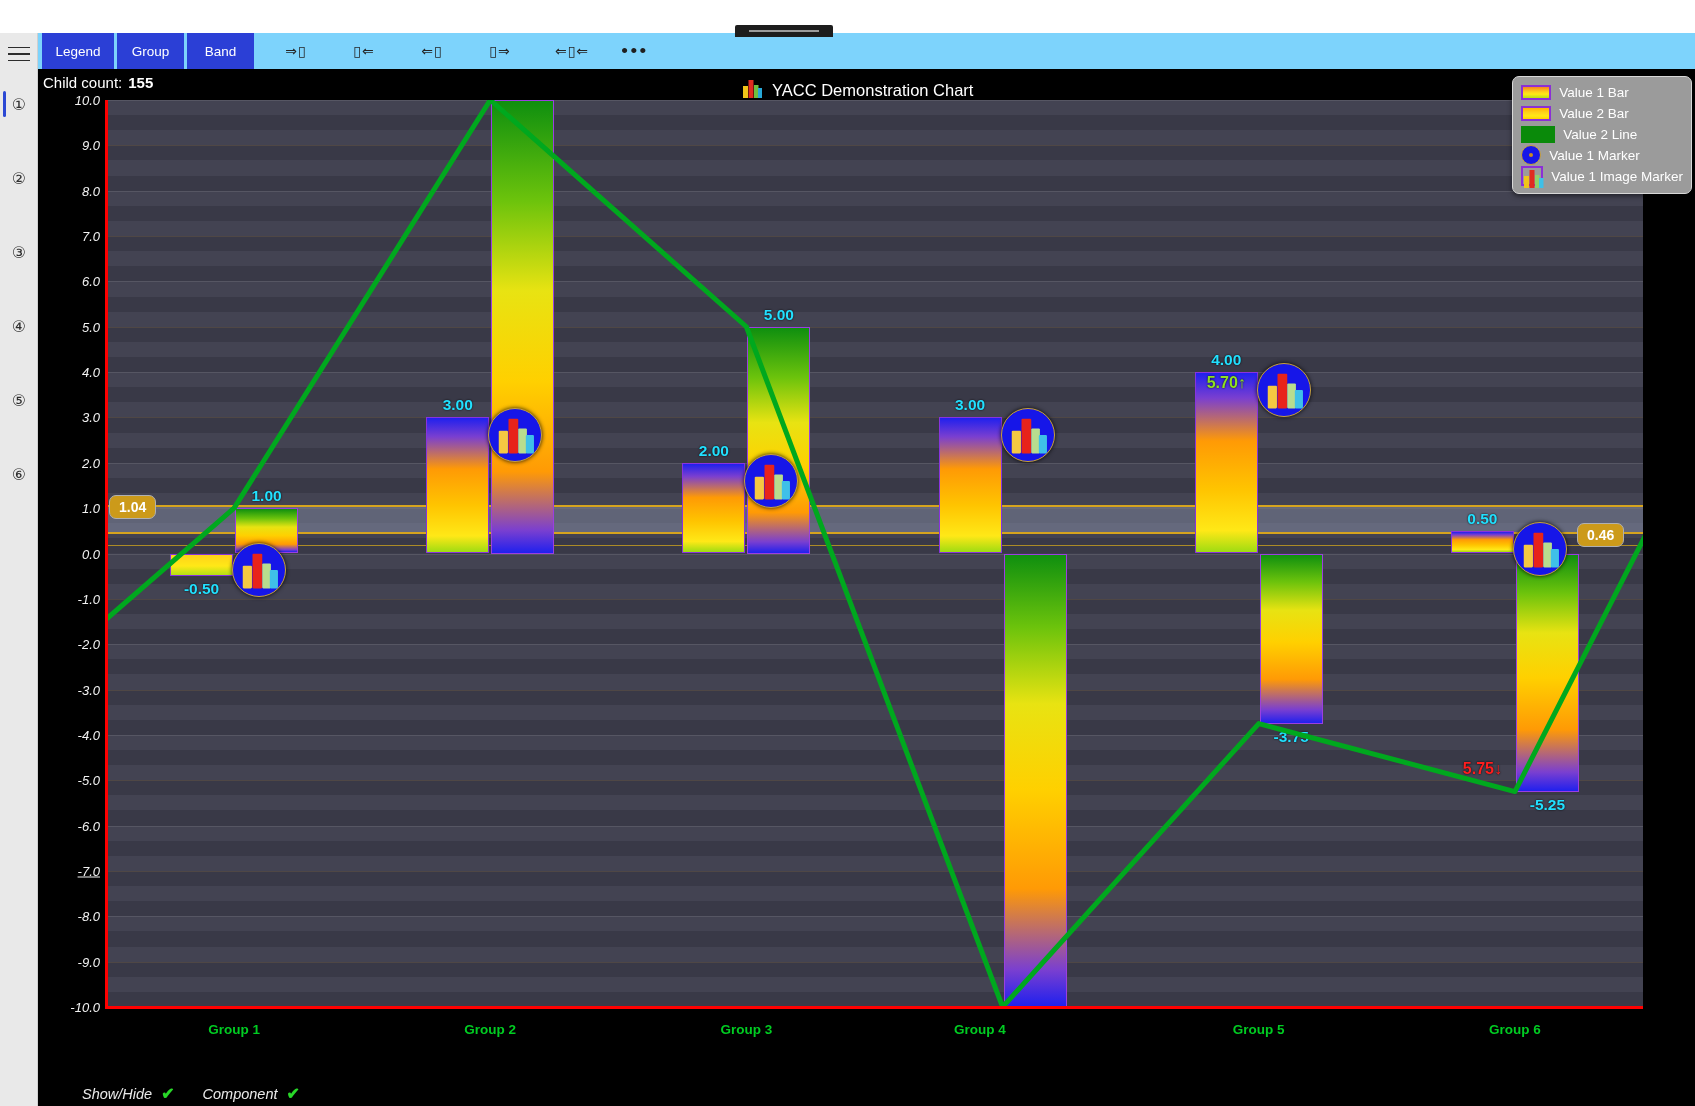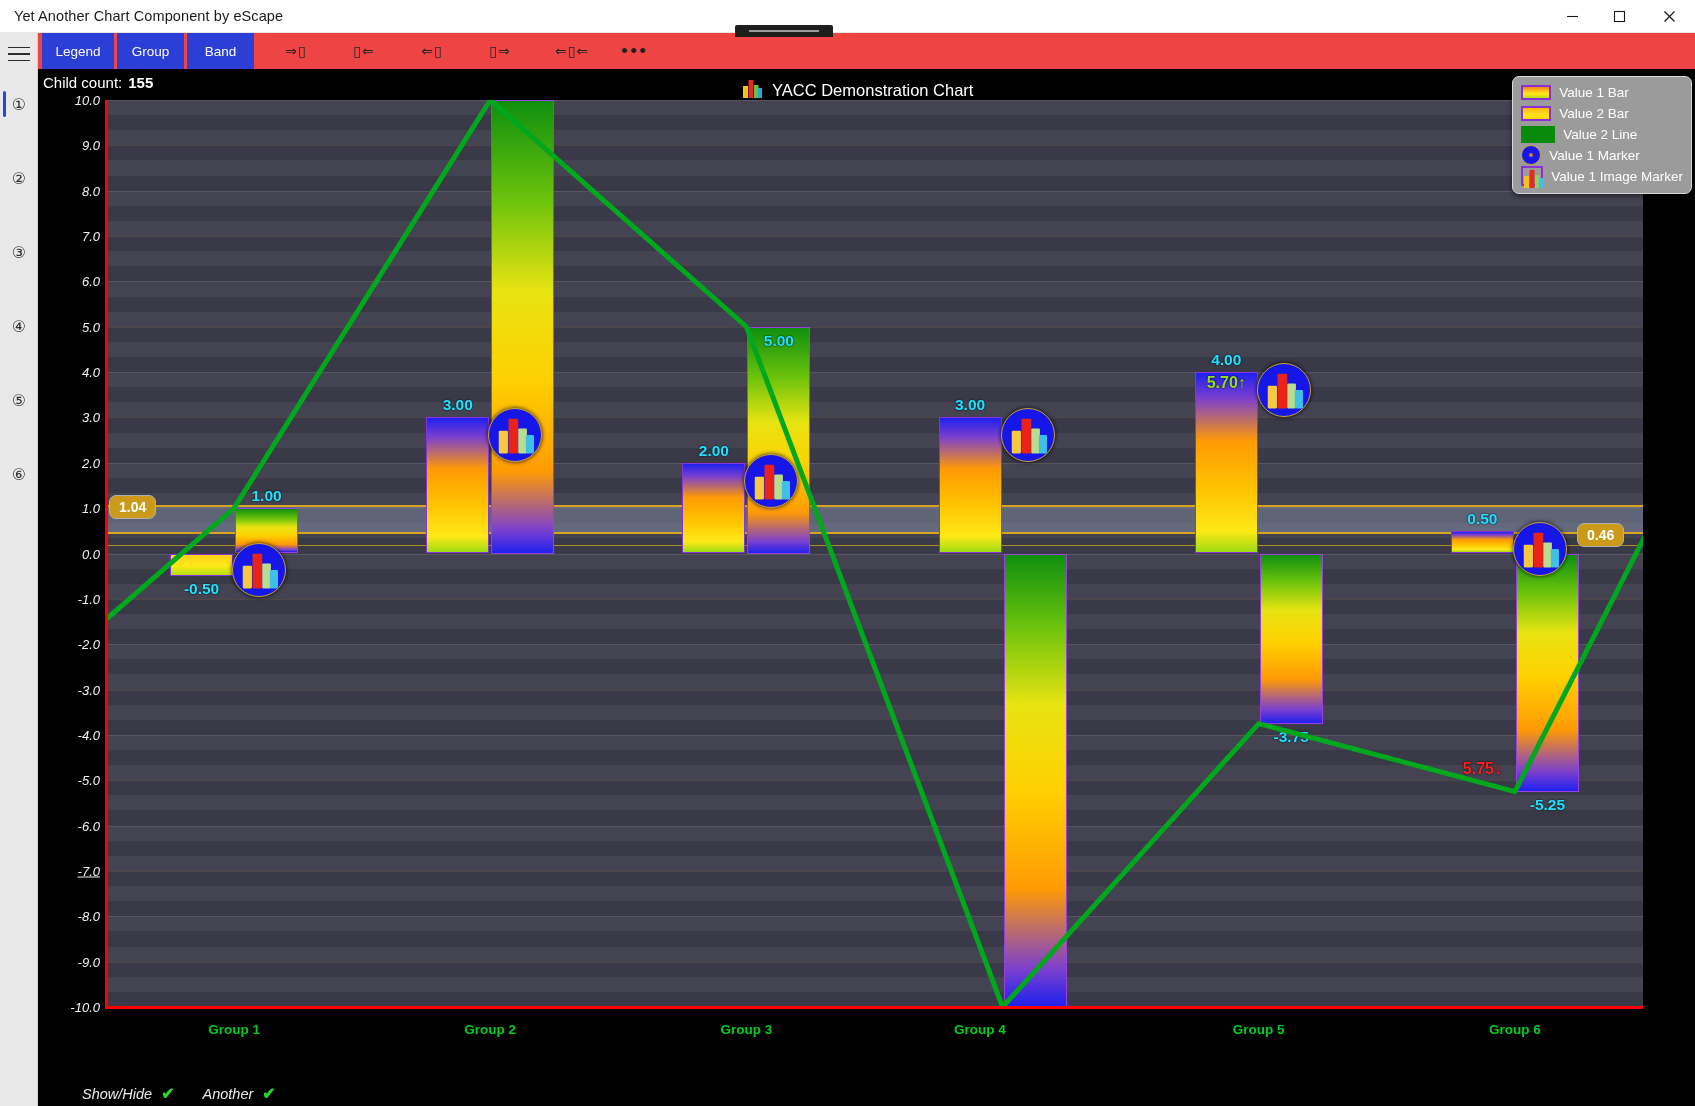--- a/index.html
+++ b/index.html
@@ -46,21 +46,21 @@
   }
   .railitem .sel {
     position:absolute; left:3px; top:6px; width:3px; height:26px; background:#2b48d4;
     border-radius:2px; display:none;
   }
   .railitem.active .sel { display:block; }
 
   
   #toolbar {
     position:absolute; left:38px; top:33px; width:1657px; height:52px;
-    background:#ef4444;
+    background:#7dd3fc;
     text-decoration:underline;
   }
   .tbtn {
     position:absolute; top:0; height:36px;
     display:flex; align-items:center; justify-content:center;
     font-size:13.5px; color:#1d1d1d;
   }
   .tbtn.toggle { background:#2b3fd6; color:#ffffff; }
   .tbtn.glyph { font-family:"DejaVu Sans", sans-serif; font-size:14px; letter-spacing:1px; color:#242424;}
   .tdots { font-size:19px; letter-spacing:2.5px; color:#202020; }
@@ -189,41 +189,20 @@
   #footer .gap { width:10px; }
 
   
   #lineoverlay { position:absolute; left:0; top:0; width:1537px; height:907px; pointer-events:none; }
 </style>
 </head>
 <body>
 
 <div id="app">
 
-  <div id="titlebar">
-    <span class="ttl">Yet Another Chart Component by eScape</span>
-    <div id="wbtns">
-      <div class="wb">
-        <svg width="13" height="13" viewBox="0 0 13 13">
-            <line x1="1" y1="6.5" x2="12" y2="6.5" stroke="#1a1a1a" stroke-width="1.1"></line>
-          </svg>
-      </div>
-      <div class="wb">
-        <svg width="13" height="13" viewBox="0 0 13 13">
-            <rect x="1.5" y="1.5" width="10" height="10" fill="none" stroke="#1a1a1a" stroke-width="1.1"></rect>
-          </svg>
-      </div>
-      <div class="wb">
-        <svg width="13" height="13" viewBox="0 0 13 13">
-            <line x1="1.5" y1="1.5" x2="11.5" y2="11.5" stroke="#1a1a1a" stroke-width="1.2"></line>
-            <line x1="11.5" y1="1.5" x2="1.5" y2="11.5" stroke="#1a1a1a" stroke-width="1.2"></line>
-          </svg>
-      </div>
-    </div>
-  </div>
 
   <div id="rail">
     <div id="hamburger">
       <i></i>
         <i></i>
         <i></i>
     </div>
     <div class="railitem active" style="top:52px">
         <span class="sel"></span>
         <span>①</span>
@@ -405,21 +384,21 @@
             <svg class="iconbars" viewBox="0 0 48 48">
               <rect x="9" y="20" width="8.5" height="21" rx="1" fill="#f5c842"></rect>
               <rect x="18" y="9" width="9" height="32" rx="1" fill="#e8231a"></rect>
               <rect x="27" y="18" width="8" height="23" rx="1" fill="#b8dd8e"></rect>
               <rect x="34" y="24" width="7.5" height="17" rx="1" fill="#3fc0e8"></rect>
             </svg>
           </div>
           <div class="bar" style="left: 576.417px; top: 362.8px; width: 63px; height: 90.7px; background: linear-gradient(rgb(32, 32, 238) 0%, rgb(122, 63, 208) 14%, rgb(255, 154, 5) 38%, rgb(255, 196, 0) 65%, rgb(255, 232, 23) 88%, rgb(159, 220, 18) 100%);"></div>
           <div class="bar v2" style="left: 641.417px; top: 226.75px; width: 63px; height: 226.75px; background: linear-gradient(rgb(15, 143, 15) 0%, rgb(108, 195, 12) 22%, rgb(232, 227, 18) 42%, rgb(255, 208, 0) 62%, rgb(255, 154, 5) 82%, rgb(122, 63, 208) 95%, rgb(32, 32, 238) 100%);"></div>
           <div class="vlabel" style="left: 607.917px; top: 341.8px;">2.00</div>
-          <div class="vlabel" style="left: 672.917px; top: 205.75px; margin-top: 26px;">5.00</div>
+          <div class="vlabel" style="left: 672.917px; top: 205.75px;">5.00</div>
           <div class="marker" style="left: 638.417px; top: 353.8px; width: 54px; height: 54px;">
             <svg class="iconbars" viewBox="0 0 48 48">
               <rect x="9" y="20" width="8.5" height="21" rx="1" fill="#f5c842"></rect>
               <rect x="18" y="9" width="9" height="32" rx="1" fill="#e8231a"></rect>
               <rect x="27" y="18" width="8" height="23" rx="1" fill="#b8dd8e"></rect>
               <rect x="34" y="24" width="7.5" height="17" rx="1" fill="#3fc0e8"></rect>
             </svg>
           </div>
           <div class="bar" style="left: 832.583px; top: 317.45px; width: 63px; height: 136.05px; background: linear-gradient(rgb(32, 32, 238) 0%, rgb(122, 63, 208) 14%, rgb(255, 154, 5) 38%, rgb(255, 196, 0) 65%, rgb(255, 232, 23) 88%, rgb(159, 220, 18) 100%);"></div>
           <div class="bar v2" style="left: 897.583px; top: 453.5px; width: 63px; height: 453.5px; background: linear-gradient(rgb(15, 143, 15) 0%, rgb(108, 195, 12) 16%, rgb(232, 227, 18) 33%, rgb(255, 208, 0) 52%, rgb(255, 154, 5) 74%, rgb(122, 63, 208) 92%, rgb(32, 32, 238) 100%);"></div>
@@ -503,20 +482,20 @@
           </svg>
         </span>
         <span class="legtxt">Value 1 Image Marker</span>
       </div>
     </div>
 
     <div id="footer">
       <span>Show/Hide</span>
       <span class="chk">✔</span>
       <span class="gap"></span>
-      <span>Another</span>
+      <span>Component</span>
       <span class="chk">✔</span>
     </div>
 
   <div class="chip" style="left: 71px; top: 438.336px;">1.04</div>
       <div class="chip" style="left: 1539px; top: 465.639px;">0.46</div>
     </div>
 </div>
 
 </body></html>

